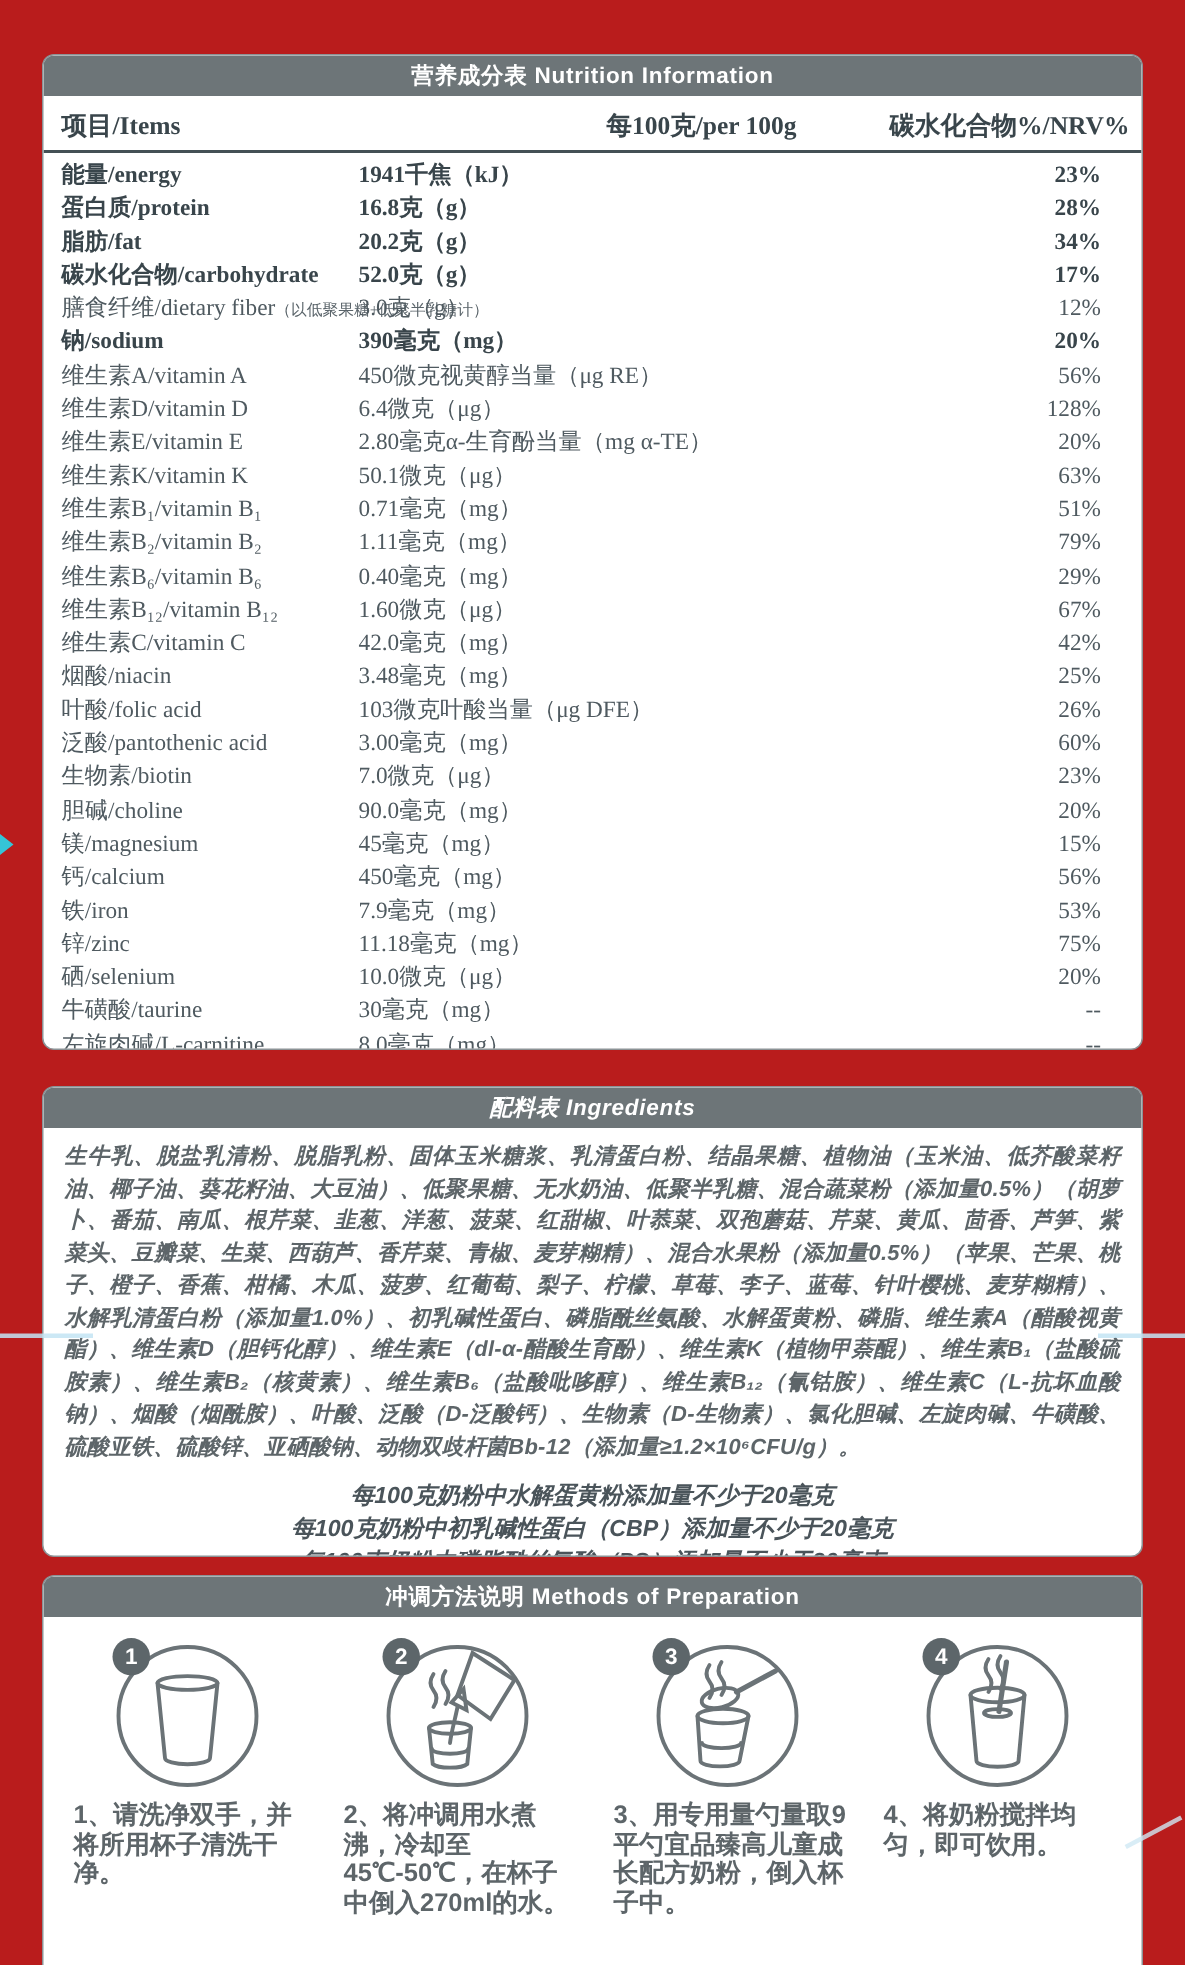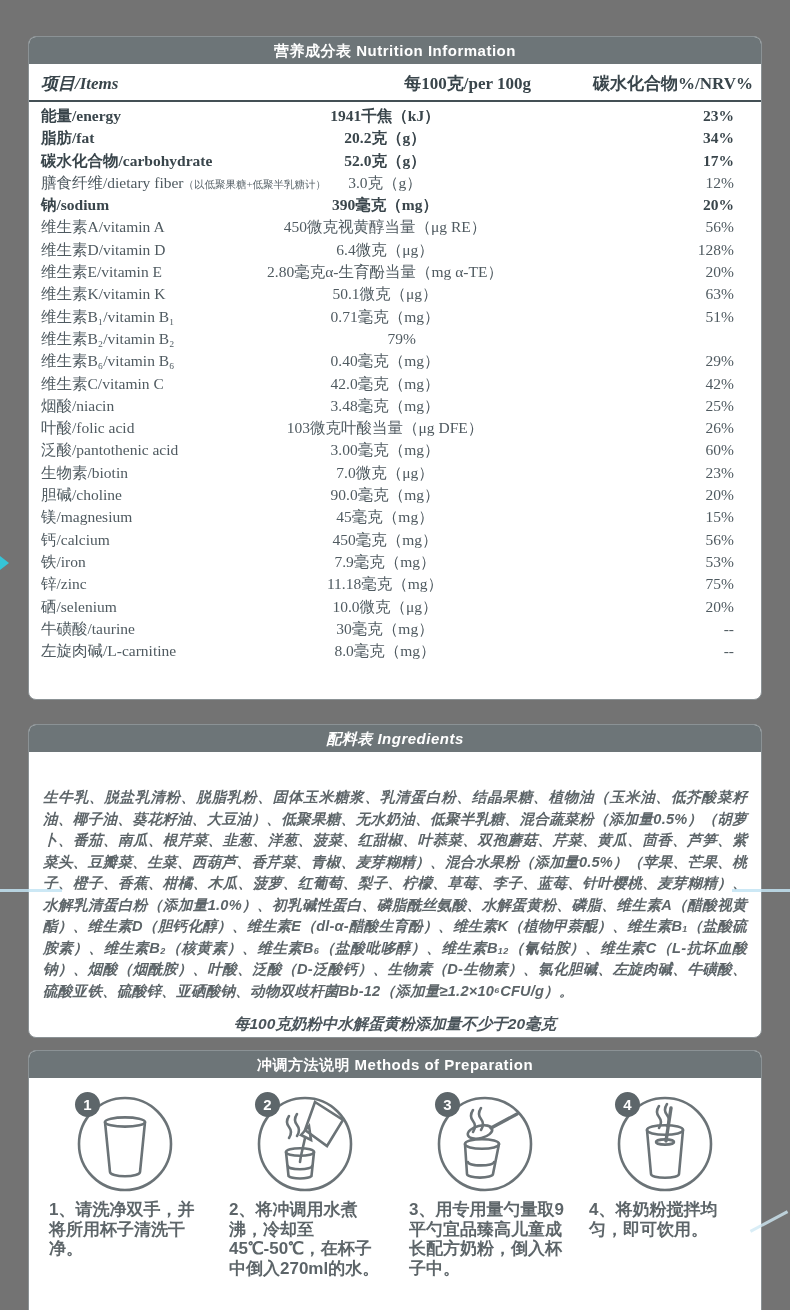--- a/index.html
+++ b/index.html
@@ -1,41 +1,41 @@
 <!DOCTYPE html>
 <html><head>
 <meta charset="utf-8">
 <style>
   html,body{margin:0;padding:0;background:#fff;}
-  .page{position:relative;width:790px;height:1310px;background:#737373;overflow:hidden;
+  .page{position:relative;width:790px;height:1310px;background:#b91c1c;overflow:hidden;
         font-family:"Liberation Sans",sans-serif;}
   .panel{position:absolute;left:28px;width:734px;border:1px solid #8b9295;border-radius:8px;
          overflow:hidden;background:#fff;box-sizing:border-box;}
   .bar{height:27px;line-height:27px;background:#6d7578;color:#ffffff;text-align:center;
        font-weight:bold;font-size:15px;letter-spacing:.5px;}
   
   .panel.nutrition{top:36px;height:664px;}
   .thead{display:flex;align-items:baseline;padding:8px 0 5px 0;border-bottom:2.5px solid #445055;
          font-family:"Liberation Serif","DejaVu Serif",serif;font-weight:bold;font-size:17px;color:#39454b;}
-  .thead .c1{width:210px;padding-left:12px;box-sizing:border-box;font-style:italic;}
+  .thead .c1{width:210px;padding-left:12px;box-sizing:border-box;}
   .thead .c2{flex:1;text-align:right;padding-right:26px;}
   .thead .c3{width:204px;text-align:right;padding-right:8px;box-sizing:border-box;}
   .tbody{padding:4px 0 6px 0;}
   .nrow{display:flex;align-items:baseline;height:22.3px;
         font-family:"Liberation Serif","DejaVu Serif",serif;font-size:15.5px;color:#4f5a60;}
   .nrow.b{font-weight:bold;color:#39454b;}
   .nrow .c1{width:210px;padding-left:12px;box-sizing:border-box;white-space:nowrap;}
-  .nrow .c2{flex:1;text-align:center;padding-right:26px;white-space:nowrap;}
+  .nrow .c2{flex:1;text-align:left;padding-right:26px;white-space:nowrap;}
   .nrow .c3{width:204px;text-align:right;padding-right:27px;box-sizing:border-box;}
   .nrow .note{font-size:10.5px;font-weight:normal;color:#5a646a;}
   
   .panel.ingredients{top:724px;height:314px;font-style:italic;}
   .ing-body{padding:9px 14px 10px 14px;}
   .ing-text{font-size:14.6px;line-height:21.5px;color:#5d6569;text-align:justify;font-weight:bold;
-            letter-spacing:.2px;margin-top:26px;}
+            letter-spacing:.2px;}
   .claims{margin-top:11px;}
   .claim{font-size:15.5px;line-height:22px;font-weight:bold;color:#4a545a;text-align:center;}
   
   .panel.preparation{top:1050px;height:286px;}
   .steps{display:flex;padding:10px 6px 0 6px;}
   .step{width:25%;box-sizing:border-box;padding:0 8px;}
   .iconwrap{position:relative;width:104px;height:104px;margin:2px auto 4px auto;}
   .iconwrap svg{display:block;}
   .badge{position:absolute;left:2px;top:2px;width:25px;height:25px;border-radius:50%;
          background:#5d666a;color:#fff;font-weight:bold;font-size:15px;line-height:25px;
@@ -63,20 +63,25 @@
       <div class="c2">每100克/per 100g</div>
       <div class="c3">碳水化合物%/NRV%</div>
     </div>
     <div class="tbody">
         <div class="nrow b">
           <div class="c1">能量/energy</div>
           <div class="c2">1941千焦（kJ）</div>
           <div class="c3">23%</div>
         </div>
         <div class="nrow b">
+          <div class="c1">蛋白质/protein</div>
+          <div class="c2">16.8克（g）</div>
+          <div class="c3">28%</div>
+        </div>
+        <div class="nrow b">
           <div class="c1">脂肪/fat</div>
           <div class="c2">20.2克（g）</div>
           <div class="c3">34%</div>
         </div>
         <div class="nrow b">
           <div class="c1">碳水化合物/carbohydrate</div>
           <div class="c2">52.0克（g）</div>
           <div class="c3">17%</div>
         </div>
         <div class="nrow">
@@ -109,26 +114,32 @@
           <div class="c2">50.1微克（μg）</div>
           <div class="c3">63%</div>
         </div>
         <div class="nrow">
           <div class="c1">维生素B₁/vitamin B₁</div>
           <div class="c2">0.71毫克（mg）</div>
           <div class="c3">51%</div>
         </div>
         <div class="nrow">
           <div class="c1">维生素B₂/vitamin B₂</div>
+          <div class="c2">1.11毫克（mg）</div>
           <div class="c3">79%</div>
         </div>
         <div class="nrow">
           <div class="c1">维生素B₆/vitamin B₆</div>
           <div class="c2">0.40毫克（mg）</div>
           <div class="c3">29%</div>
+        </div>
+        <div class="nrow">
+          <div class="c1">维生素B₁₂/vitamin B₁₂</div>
+          <div class="c2">1.60微克（μg）</div>
+          <div class="c3">67%</div>
         </div>
         <div class="nrow">
           <div class="c1">维生素C/vitamin C</div>
           <div class="c2">42.0毫克（mg）</div>
           <div class="c3">42%</div>
         </div>
         <div class="nrow">
           <div class="c1">烟酸/niacin</div>
           <div class="c2">3.48毫克（mg）</div>
           <div class="c3">25%</div>

